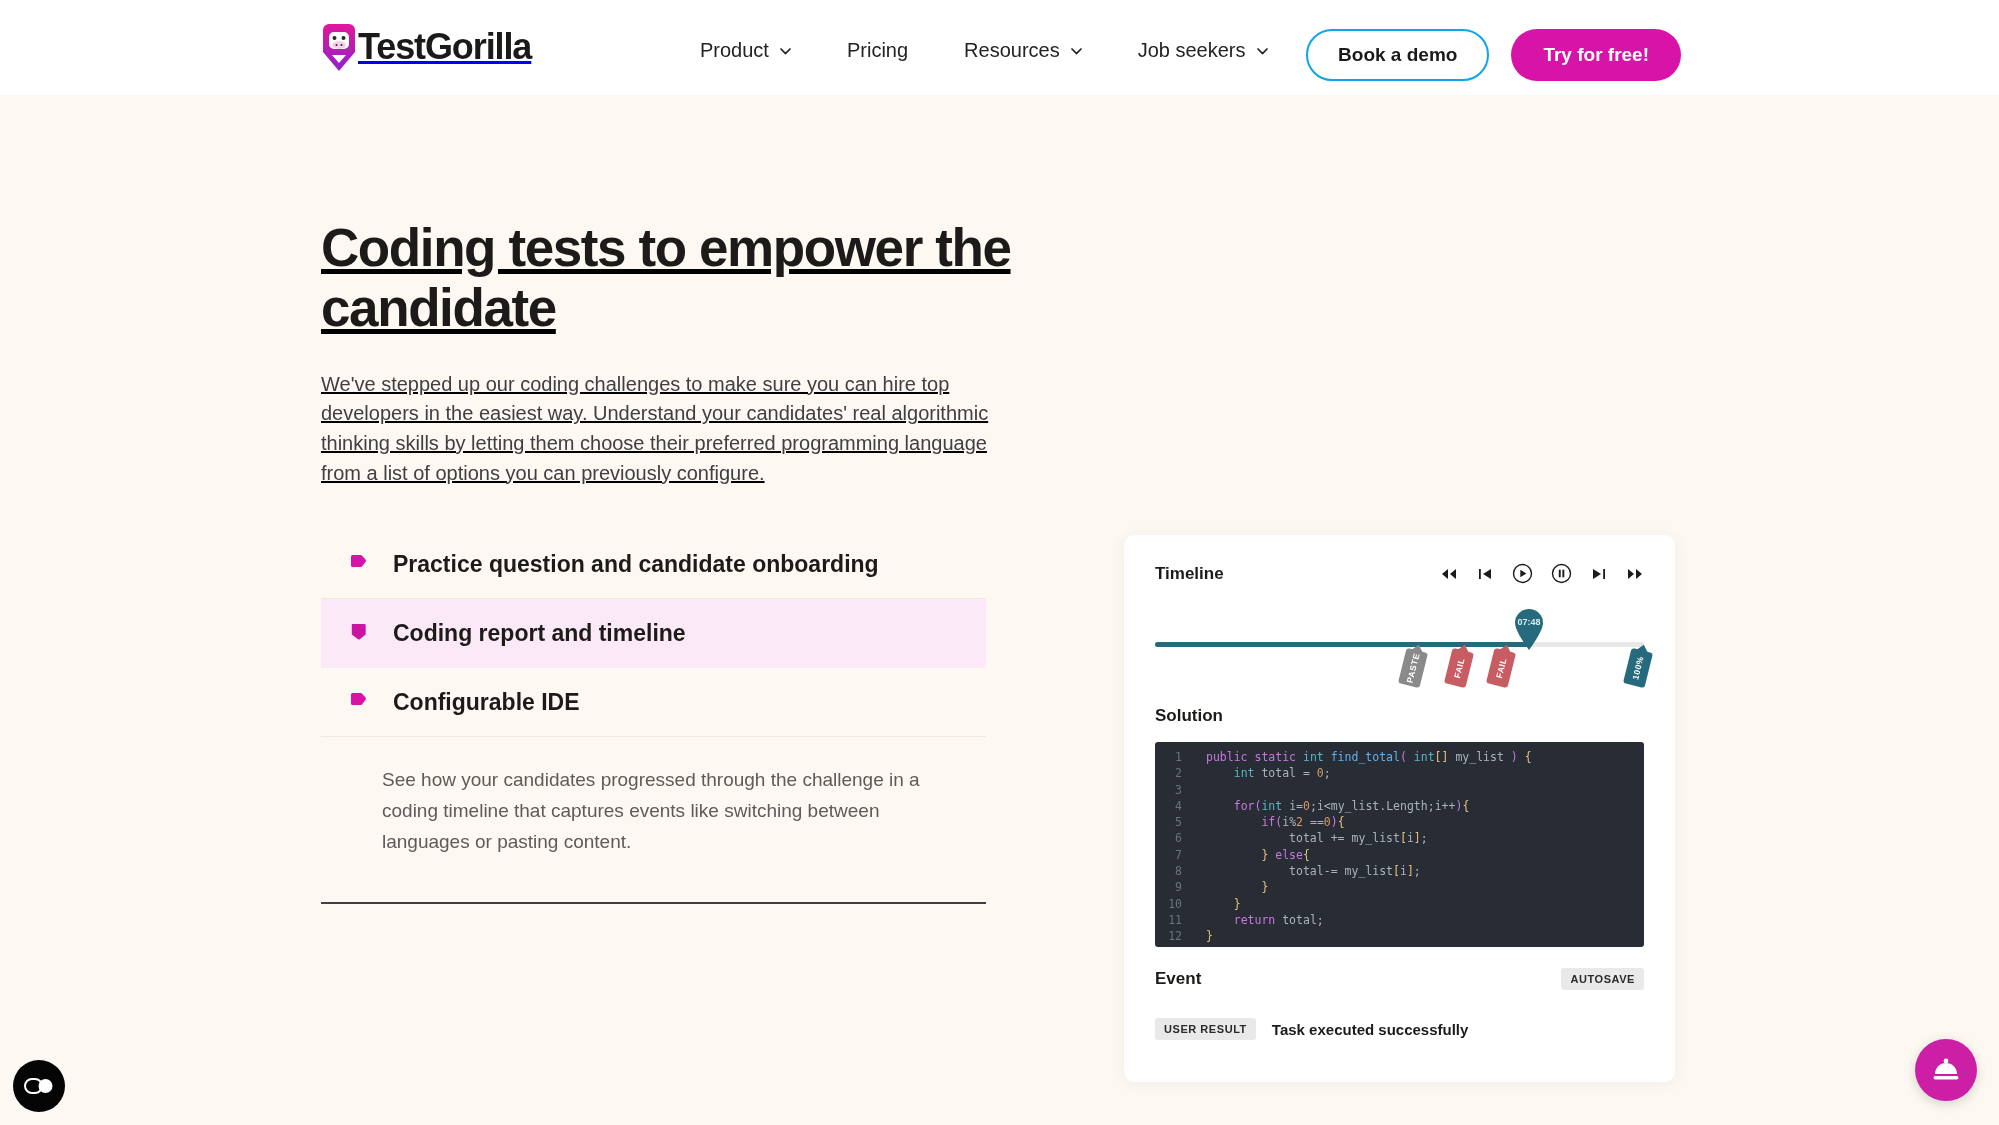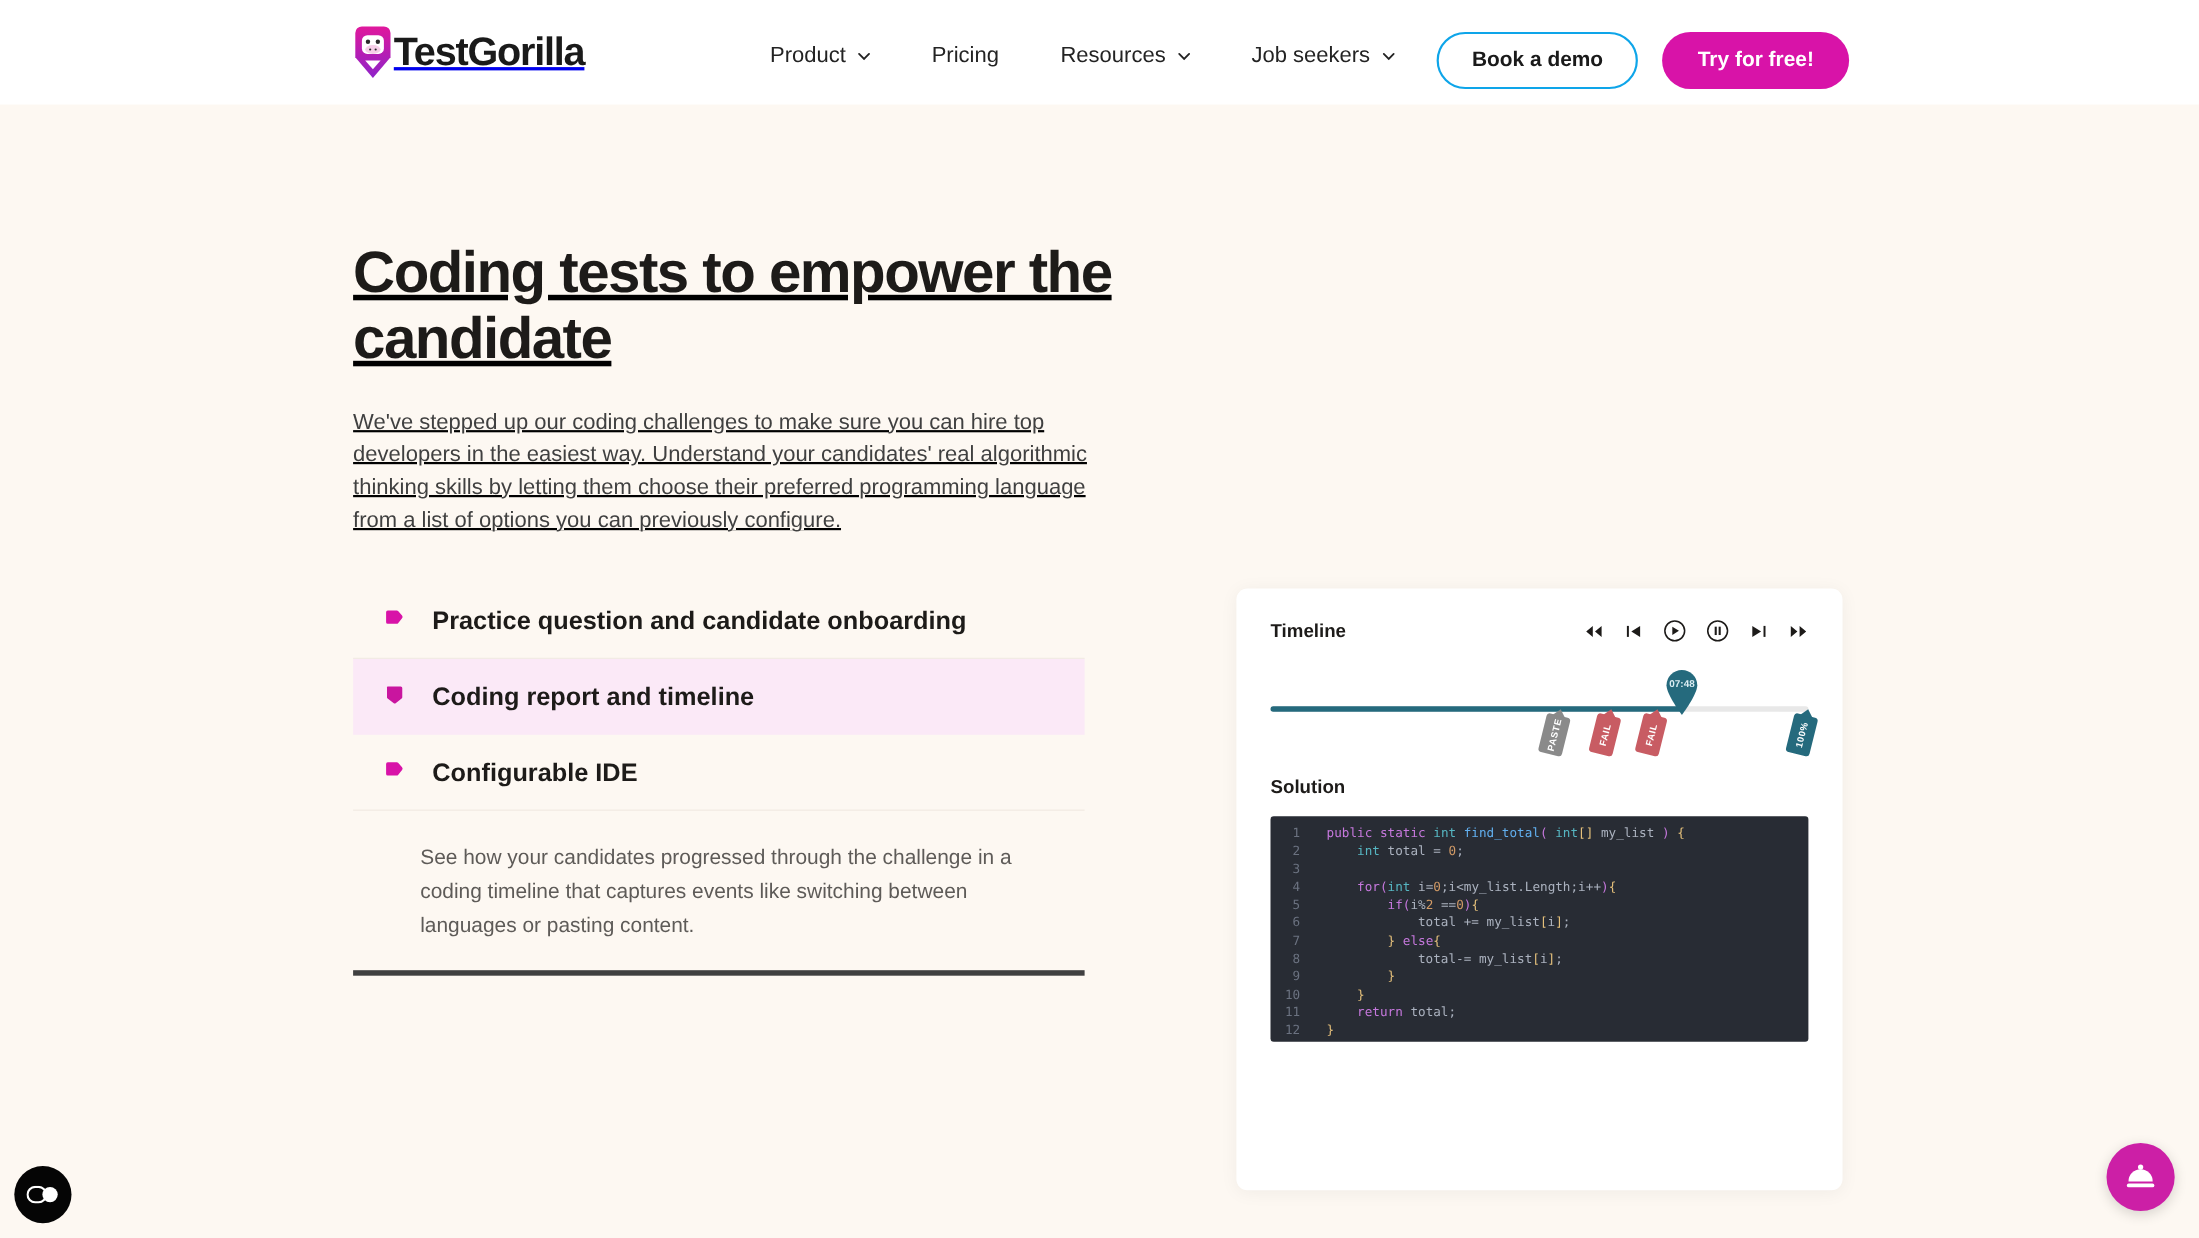--- a/index.html
+++ b/index.html
@@ -68,22 +68,22 @@
     position: relative;
     display: flex; align-items: center; gap: 26px;
     height: 69px; padding-left: 29px;
     border-bottom: 1px solid #f0e9e1;
     cursor: pointer; background: transparent;
   }
   .acc-row.active { background: #fbe9f7; border-bottom: none; }
   .acc-label { font-size: 23px; font-weight: 700; color: #1d1b19; }
   .bullet { width: 17px; height: 21px; display: block; flex: none; }
   .acc-panel {
-    padding: 28px 40px 24px 61px;
-    border-bottom: 5px solid #404040;
+    padding: 28px 40px 44px 61px;
+    border-bottom: 2px solid #404040;
   }
   .acc-panel p { font-size: 19px; line-height: 1.63; color: #5e5b58; max-width: 545px; }
 
   
   .card {
     position: absolute; left: 1124px; top: 535px;
     width: 551px; height: 547px;
     background: #ffffff; border-radius: 10px;
     box-shadow: 0 2px 16px rgba(0,0,0,.05);
   }
@@ -343,21 +343,29 @@
           <div>7</div>
           <div>8</div>
           <div>9</div>
           <div>10</div>
           <div>11</div>
           <div>12</div>
         </div>
         <div class="codelines" id="codelines"><div><span class="k">public</span><span class="v"> </span><span class="k">static</span><span class="v"> </span><span class="t">int</span><span class="v"> </span><span class="f">find_total</span><span class="p1">(</span><span class="v"> </span><span class="t">int</span><span class="p3">[</span><span class="p3">]</span><span class="v"> </span><span class="v">my_list</span><span class="v"> </span><span class="p1">)</span><span class="v"> </span><span class="p3">{</span></div><div><span class="v">    </span><span class="t">int</span><span class="v"> </span><span class="v">total</span><span class="v"> </span><span class="v">=</span><span class="v"> </span><span class="n">0</span><span class="v">;</span></div><div>&nbsp;</div><div><span class="v">    </span><span class="k">for</span><span class="p1">(</span><span class="t">int</span><span class="v"> </span><span class="v">i</span><span class="v">=</span><span class="n">0</span><span class="v">;</span><span class="v">i</span><span class="v">&lt;</span><span class="v">my_list</span><span class="v">.</span><span class="v">Length</span><span class="v">;</span><span class="v">i</span><span class="v">+</span><span class="v">+</span><span class="p1">)</span><span class="p3">{</span></div><div><span class="v">        </span><span class="k">if</span><span class="p1">(</span><span class="v">i</span><span class="v">%</span><span class="n">2</span><span class="v"> </span><span class="v">=</span><span class="v">=</span><span class="n">0</span><span class="p1">)</span><span class="p3">{</span></div><div><span class="v">            </span><span class="v">total</span><span class="v"> </span><span class="v">+</span><span class="v">=</span><span class="v"> </span><span class="v">my_list</span><span class="p3">[</span><span class="v">i</span><span class="p3">]</span><span class="v">;</span></div><div><span class="v">        </span><span class="p3">}</span><span class="v"> </span><span class="k">else</span><span class="p3">{</span></div><div><span class="v">            </span><span class="v">total</span><span class="v">-</span><span class="v">=</span><span class="v"> </span><span class="v">my_list</span><span class="p3">[</span><span class="v">i</span><span class="p3">]</span><span class="v">;</span></div><div><span class="v">        </span><span class="p3">}</span></div><div><span class="v">    </span><span class="p3">}</span></div><div><span class="v">    </span><span class="k">return</span><span class="v"> </span><span class="v">total</span><span class="v">;</span></div><div><span class="p3">}</span></div></div>
       </div>
 
-
+      <div class="ev-head">
+        <div class="sec-title">Event</div>
+        <div class="badge">AUTOSAVE</div>
+      </div>
+
+      <div class="ev-row">
+        <div class="badge">USER RESULT</div>
+        <div class="ev-text">Task executed successfully</div>
+      </div>
 
     </div>
   </div>
 
   <div class="cookie-btn">
     <svg width="30" height="16" viewBox="0 0 30 16">
       <rect x="1" y="1" width="17" height="14" rx="7" fill="none" stroke="#fff" stroke-width="2"></rect>
       <circle cx="21.5" cy="8" r="7" fill="#fff"></circle>
     </svg>
   </div>

